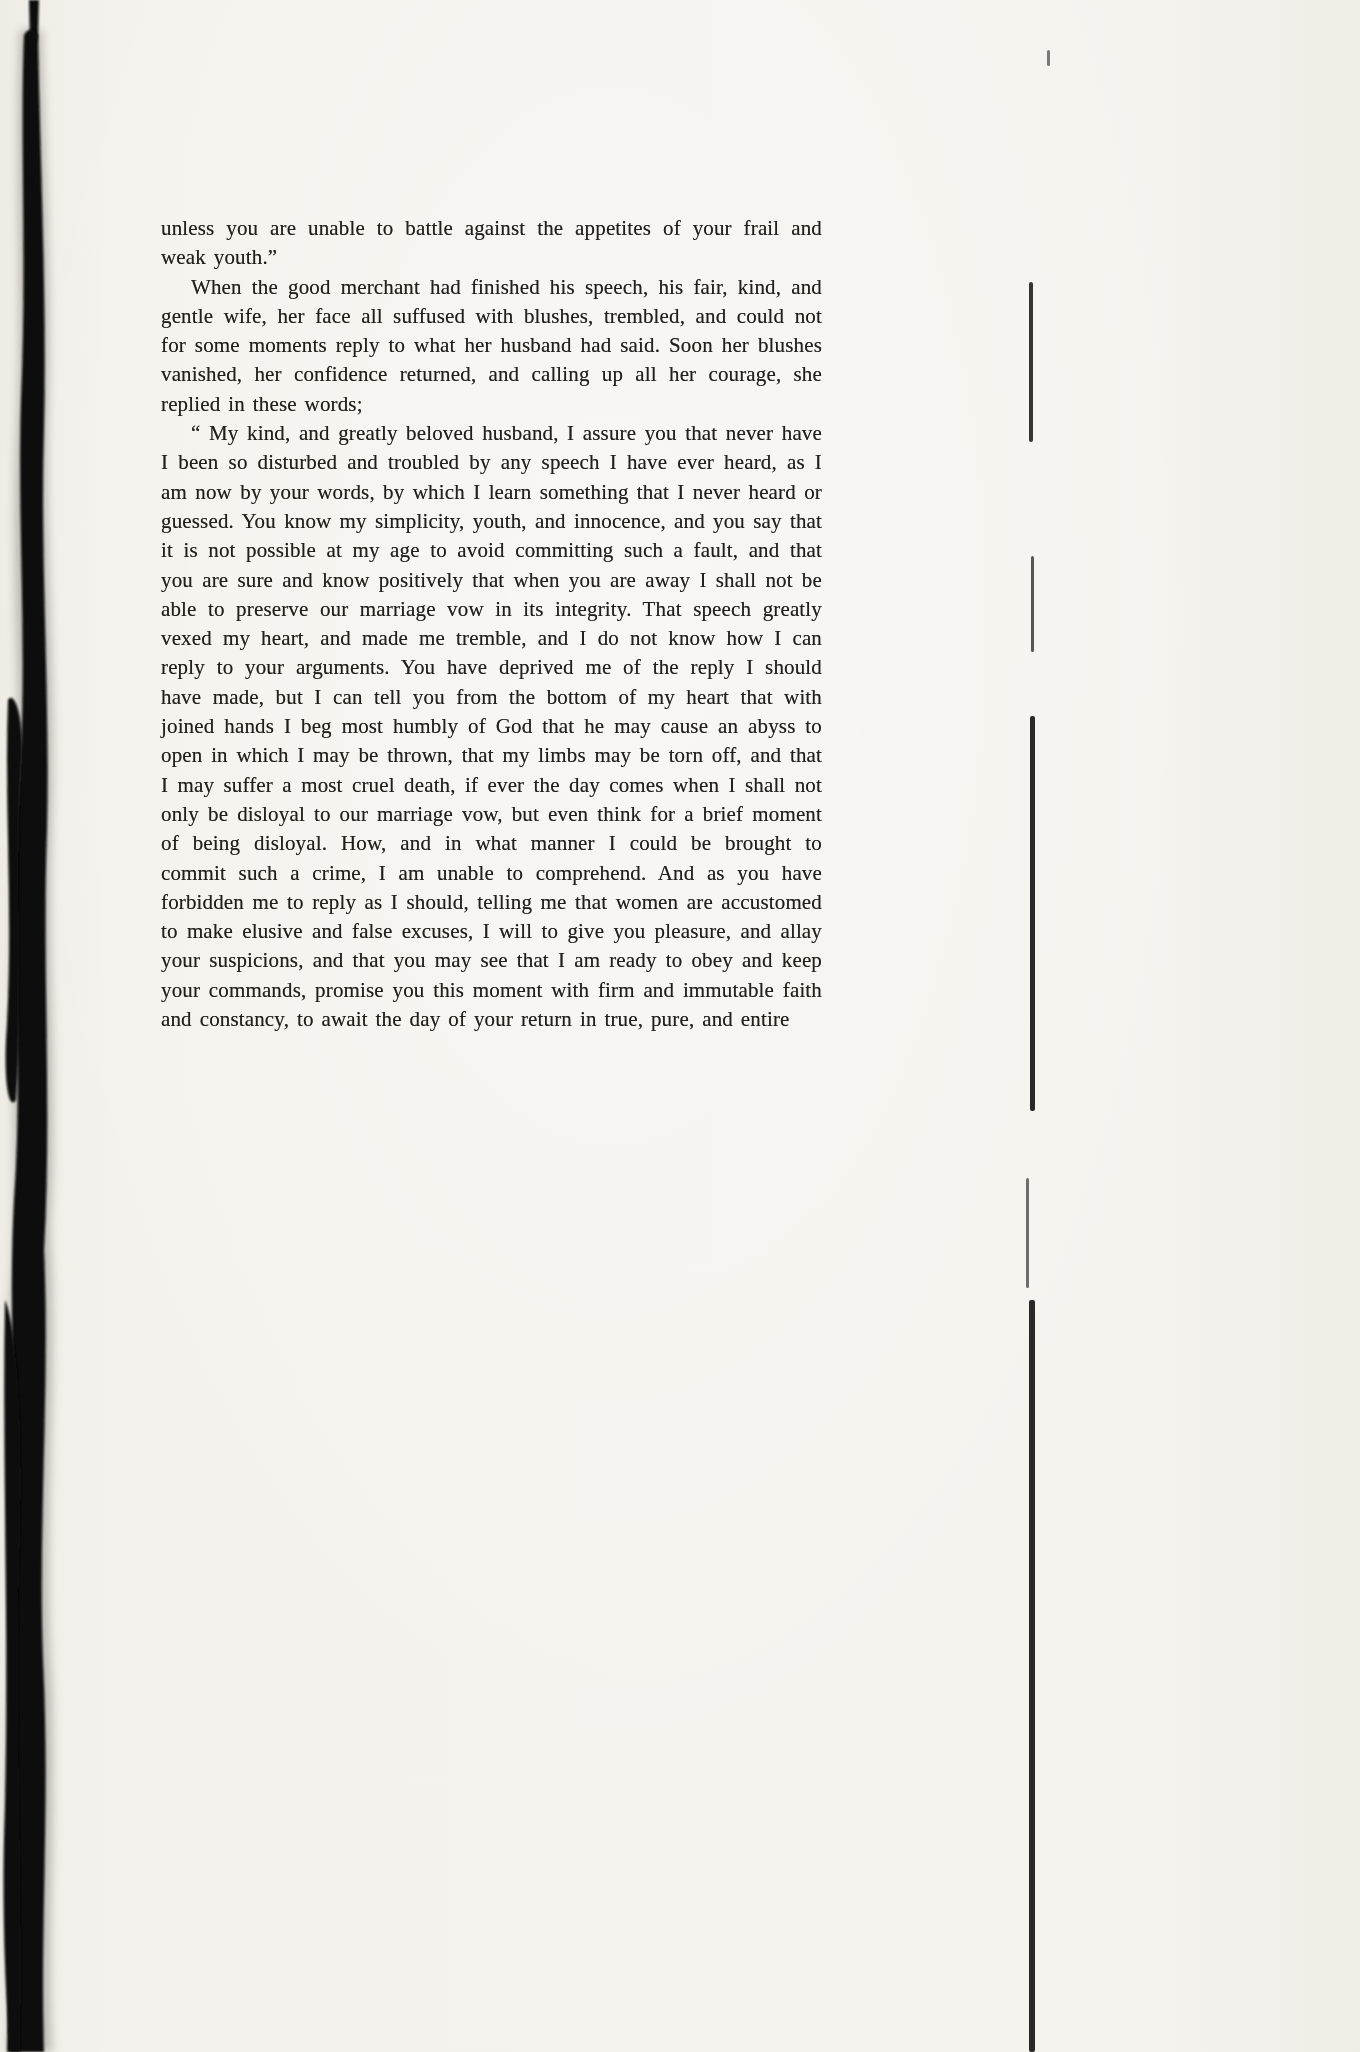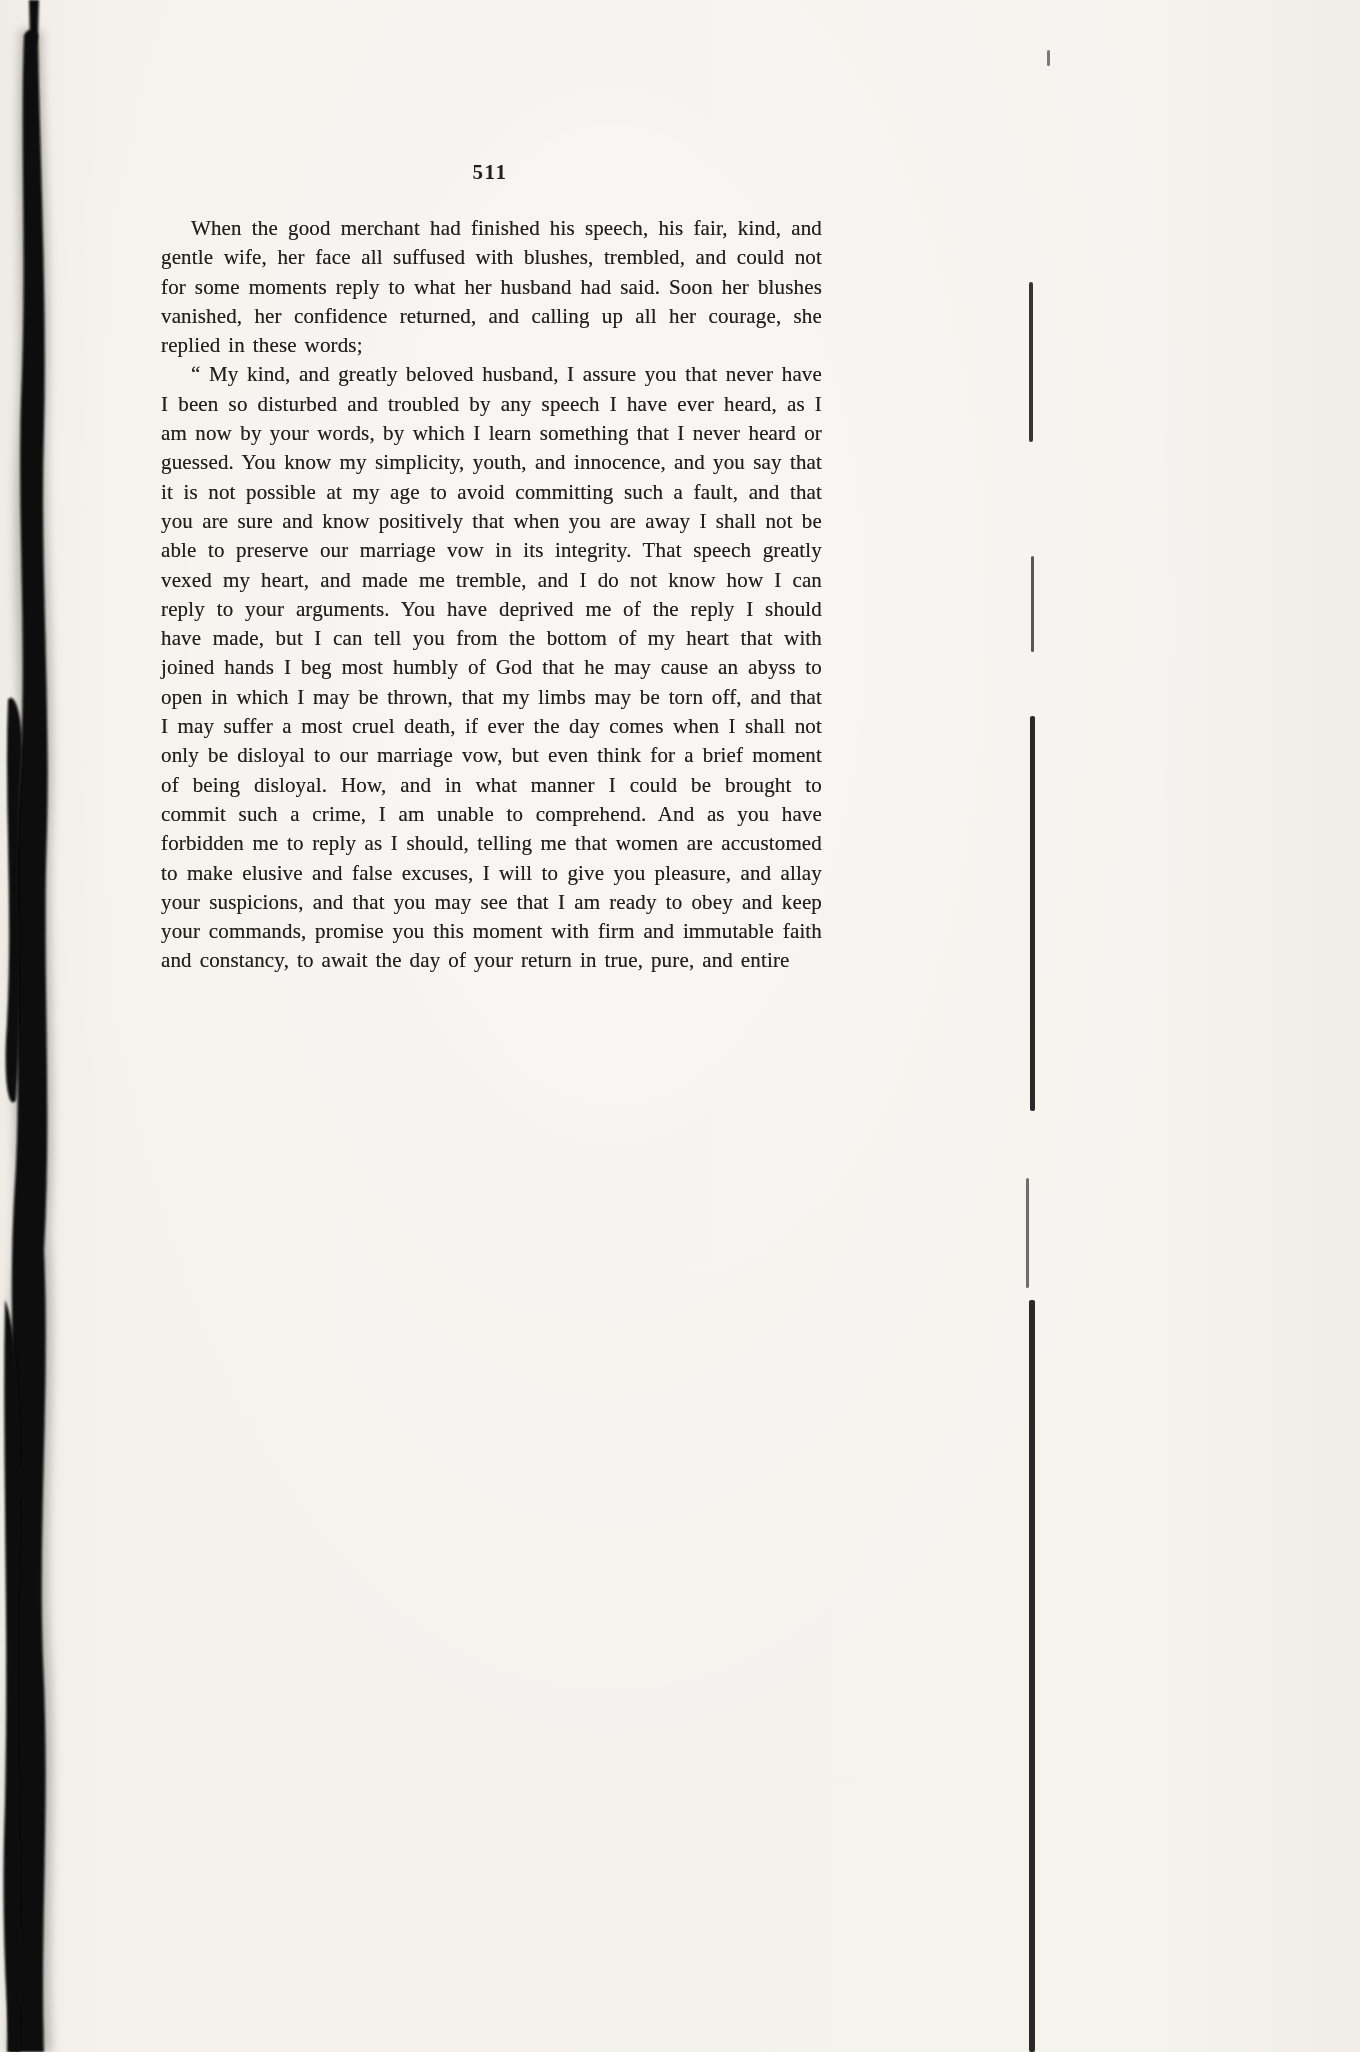--- a/index.html
+++ b/index.html
@@ -87,20 +87,20 @@
     <path filter="url(#soft)" fill="#090909" d="M5,1300 C2,1480 10,1660 4,1840 C2,1950 8,2020 10,2052 L20,2052 C24,1890 14,1720 20,1540 C24,1400 14,1320 5,1300 Z"></path>
   </svg>
 
   <div class="artifact" style="left:1047px; top:50px; width:3px; height:16px; opacity:.55;"></div>
   <div class="artifact" style="left:1029px; top:282px; width:4px; height:160px; opacity:.85;"></div>
   <div class="artifact" style="left:1031px; top:556px; width:3px; height:96px; opacity:.7;"></div>
   <div class="artifact" style="left:1030px; top:716px; width:5px; height:395px; opacity:.9;"></div>
   <div class="artifact" style="left:1026px; top:1178px; width:3px; height:110px; opacity:.6;"></div>
   <div class="artifact" style="left:1029px; top:1300px; width:6px; height:752px; opacity:.9;"></div>
 
-  <div class="page-number">511</div>
 
   <div class="text-block">
+    <p class="para no-indent">unless you are unable to battle against the appetites of your frail and weak youth.”</p>
     <p class="para">When the good merchant had finished his speech, his fair, kind, and gentle wife, her face all suffused with blushes, trembled, and could not for some moments reply to what her husband had said. Soon her blushes vanished, her confidence returned, and calling up all her courage, she replied in these words;</p>
     <p class="para">“ My kind, and greatly beloved husband, I assure you that never have I been so disturbed and troubled by any speech I have ever heard, as I am now by your words, by which I learn something that I never heard or guessed. You know my simplicity, youth, and innocence, and you say that it is not possible at my age to avoid committing such a fault, and that you are sure and know positively that when you are away I shall not be able to preserve our marriage vow in its integrity. That speech greatly vexed my heart, and made me tremble, and I do not know how I can reply to your arguments. You have deprived me of the reply I should have made, but I can tell you from the bottom of my heart that with joined hands I beg most humbly of God that he may cause an abyss to open in which I may be thrown, that my limbs may be torn off, and that I may suffer a most cruel death, if ever the day comes when I shall not only be disloyal to our marriage vow, but even think for a brief moment of being disloyal. How, and in what manner I could be brought to commit such a crime, I am unable to comprehend. And as you have forbidden me to reply as I should, telling me that women are accustomed to make elusive and false excuses, I will to give you pleasure, and allay your suspicions, and that you may see that I am ready to obey and keep your commands, promise you this moment with firm and immutable faith and constancy, to await the day of your return in true, pure, and entire</p>
   </div>
 
 </div>
 
 </body></html>

